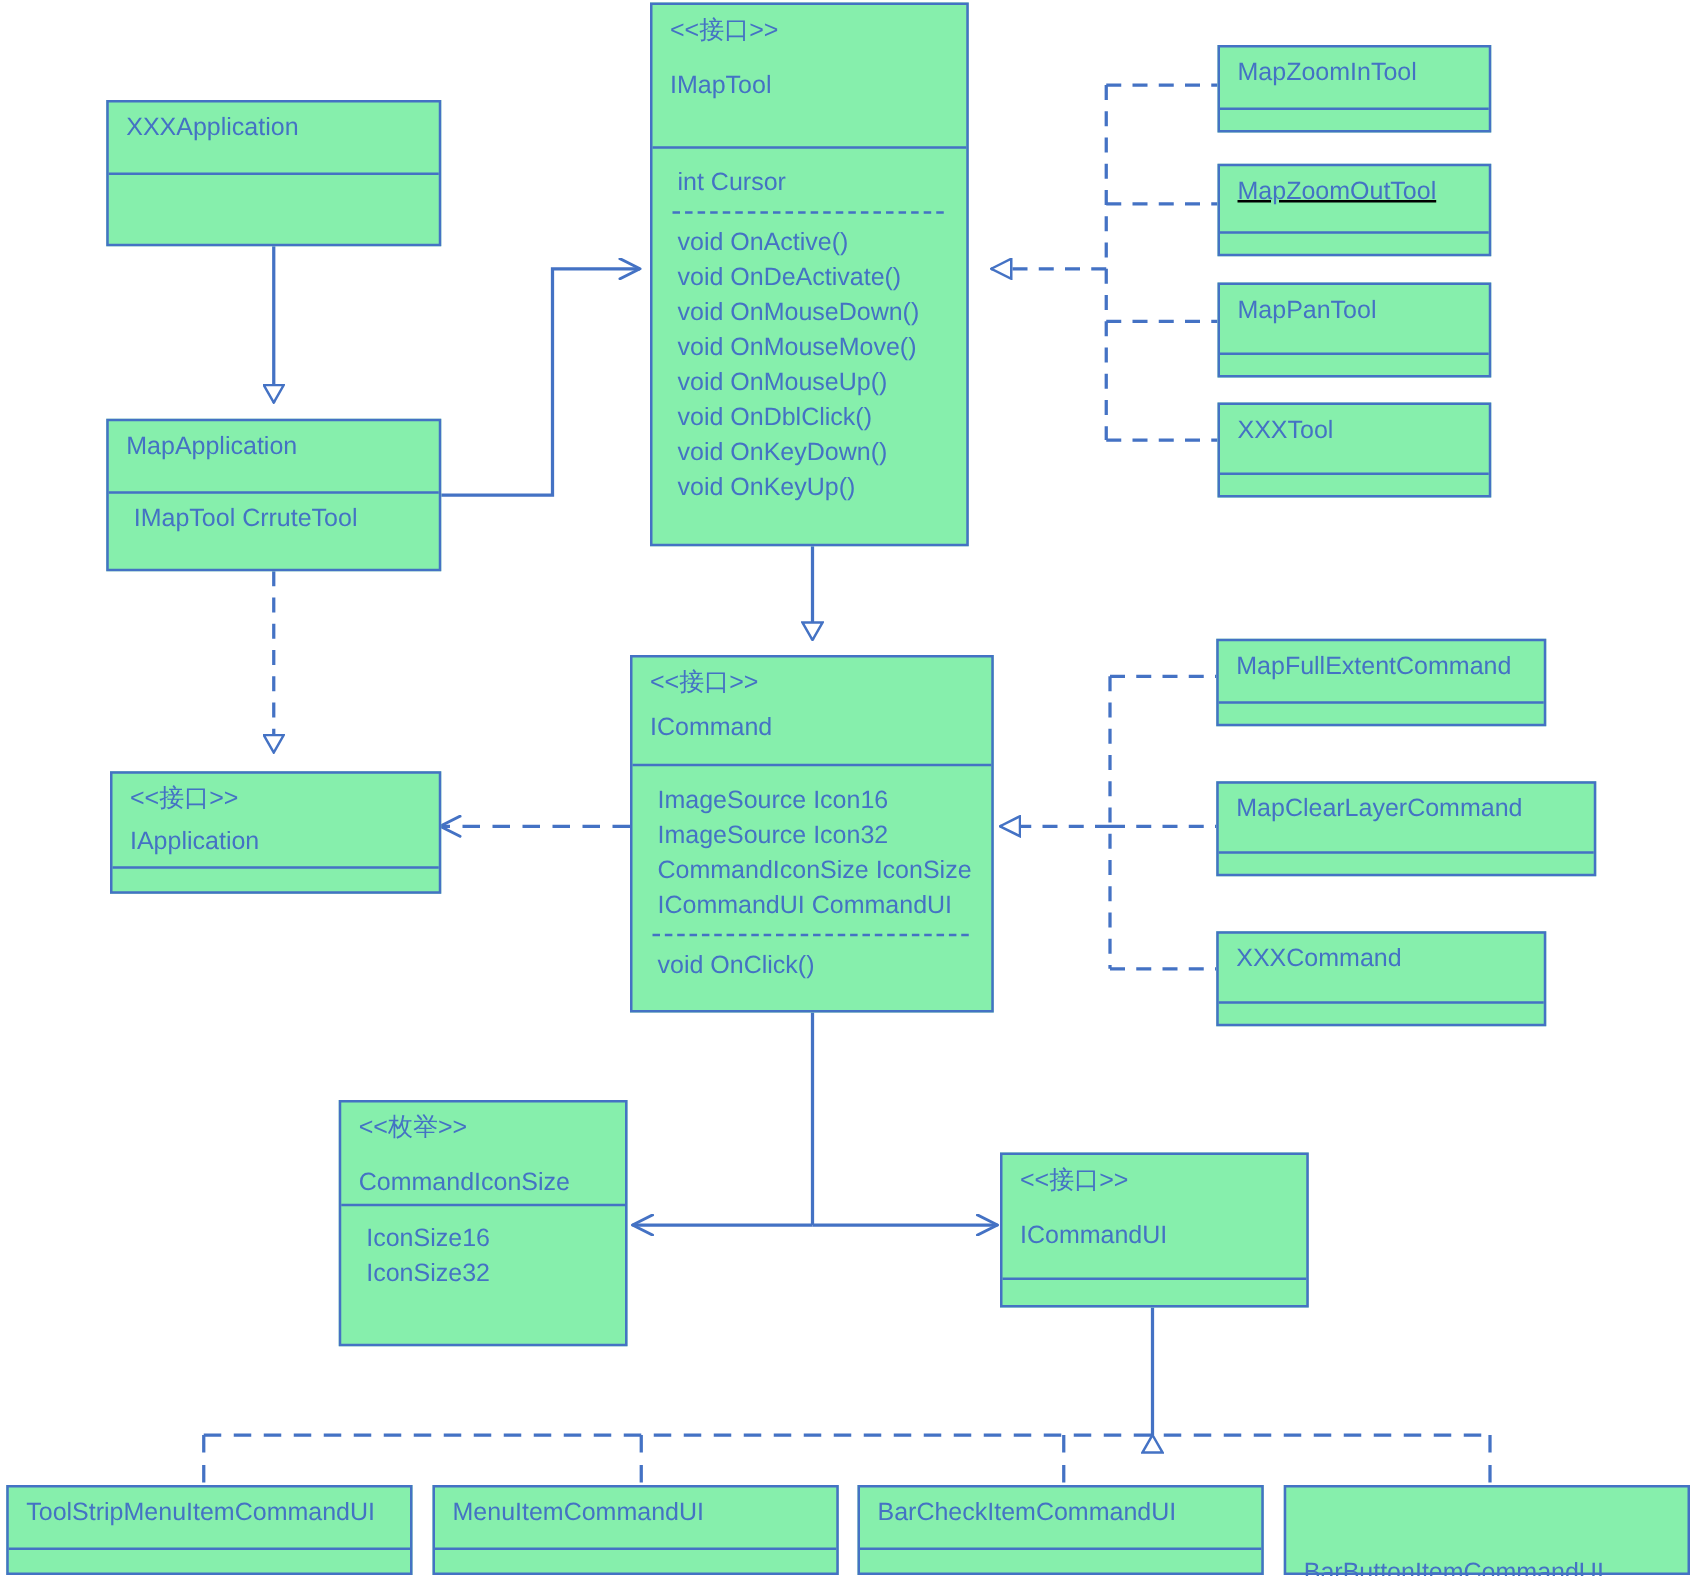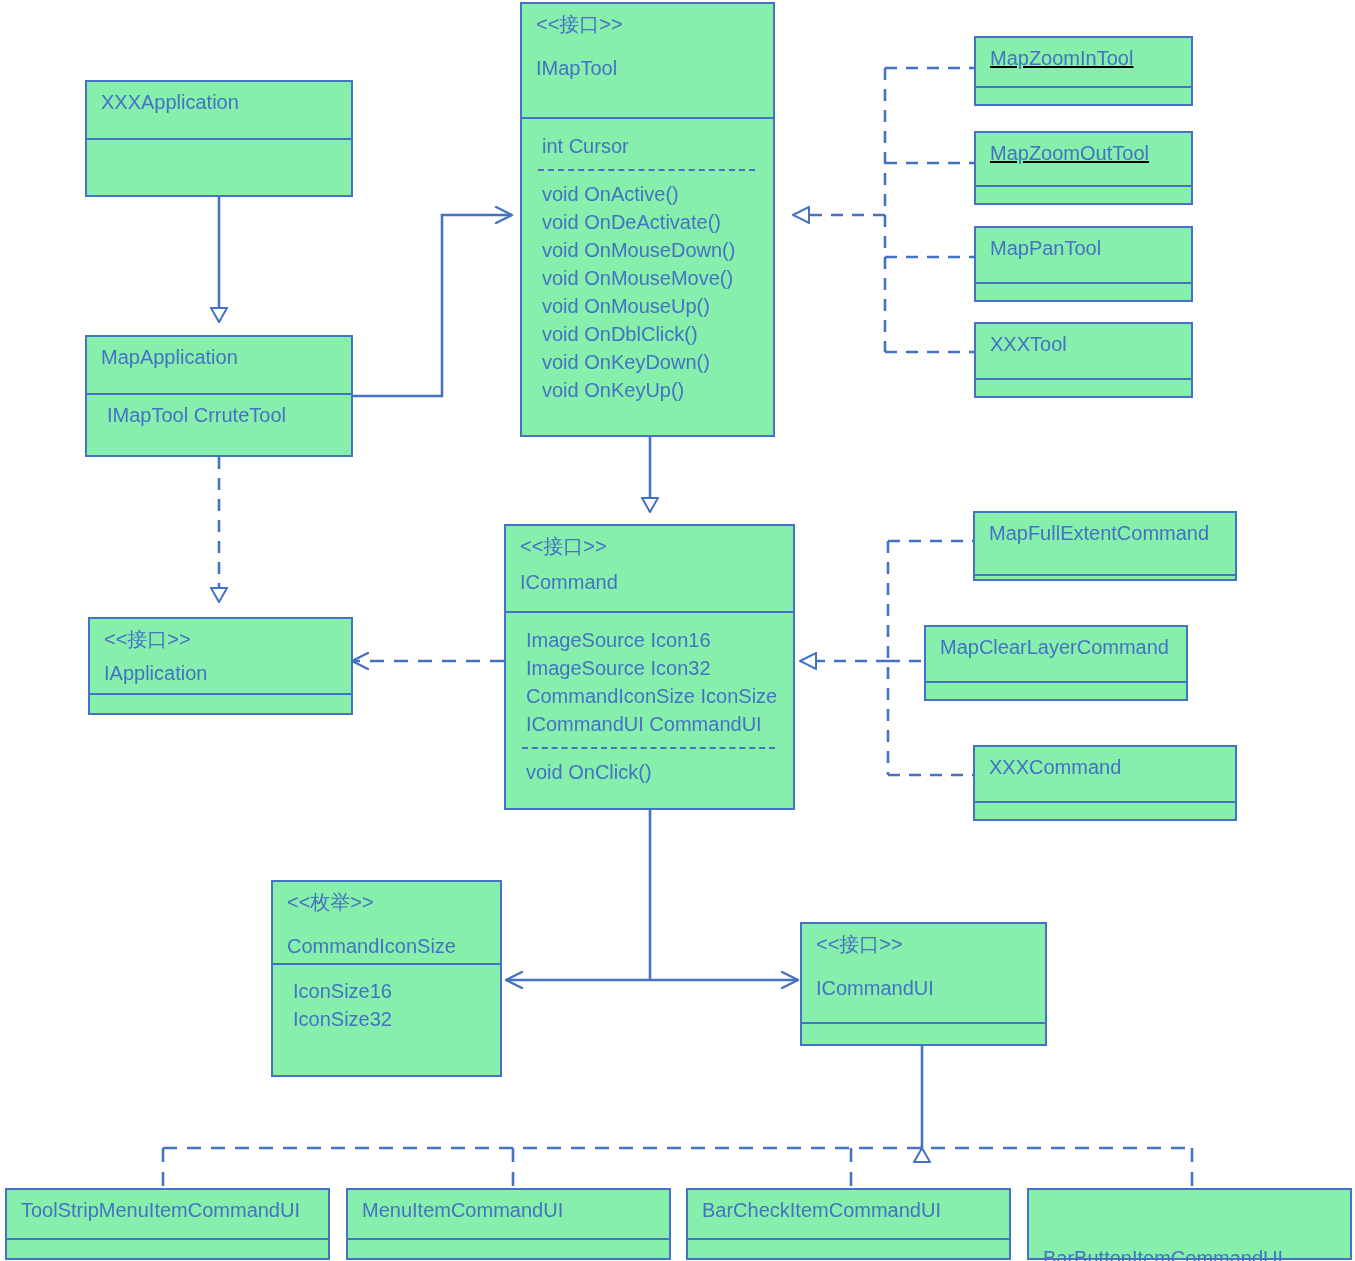--- a/index.html
+++ b/index.html
@@ -214,21 +214,21 @@
 
   <div class="uml-box" style="left:800px; top:922px; width:247px; height:124px;">
     <div class="compartment" style="height:98px;">
       <div class="stereotype">&lt;&lt;接口&gt;&gt;</div>
       <div class="cls-name">ICommandUI</div>
     </div>
     <div class="compartment empty-thin"></div>
   </div>
 
   <div class="uml-box" style="left:974px; top:36px; width:219px; height:70px;">
-    <div class="compartment" style="height:48px;text-decoration:underline;">
+    <div class="compartment" style="height:48px;">
       <div class="cls-name">MapZoomInTool</div>
     </div>
     <div class="compartment empty-thin" style="height:20px;"></div>
   </div>
 
   <div class="uml-box" style="left:974px; top:131px; width:219px; height:74px;">
     <div class="compartment" style="height:52px;text-decoration:underline;">
       <div class="cls-name">MapZoomOutTool</div>
     </div>
     <div class="compartment empty-thin" style="height:20px;"></div>
@@ -242,27 +242,27 @@
   </div>
 
   <div class="uml-box" style="left:974px; top:322px; width:219px; height:76px;">
     <div class="compartment" style="height:54px;">
       <div class="cls-name">XXXTool</div>
     </div>
     <div class="compartment empty-thin" style="height:20px;"></div>
   </div>
 
   <div class="uml-box" style="left:973px; top:511px; width:264px; height:70px;">
-    <div class="compartment" style="height:61px;">
+    <div class="compartment" style="height:48px;">
       <div class="cls-name">MapFullExtentCommand</div>
     </div>
     <div class="compartment empty-thin" style="height:20px;"></div>
   </div>
 
-  <div class="uml-box" style="left:924px; top:625px; width:264px; height:76px;">
+  <div class="uml-box" style="left:973px; top:625px; width:304px; height:76px;">
     <div class="compartment" style="height:54px;">
       <div class="cls-name">MapClearLayerCommand</div>
     </div>
     <div class="compartment empty-thin" style="height:20px;"></div>
   </div>
 
   <div class="uml-box" style="left:973px; top:745px; width:264px; height:76px;">
     <div class="compartment" style="height:54px;">
       <div class="cls-name">XXXCommand</div>
     </div>

